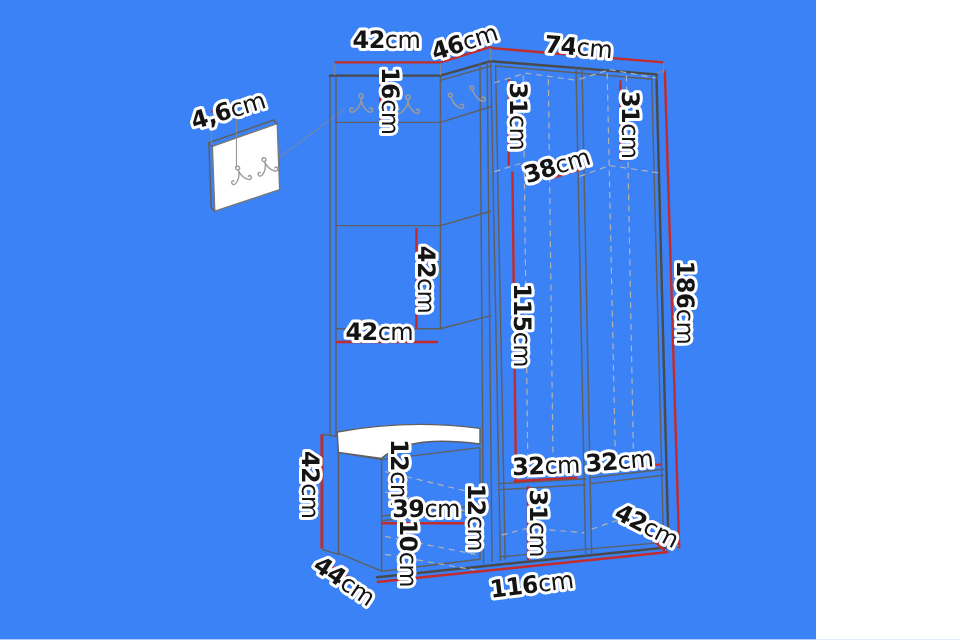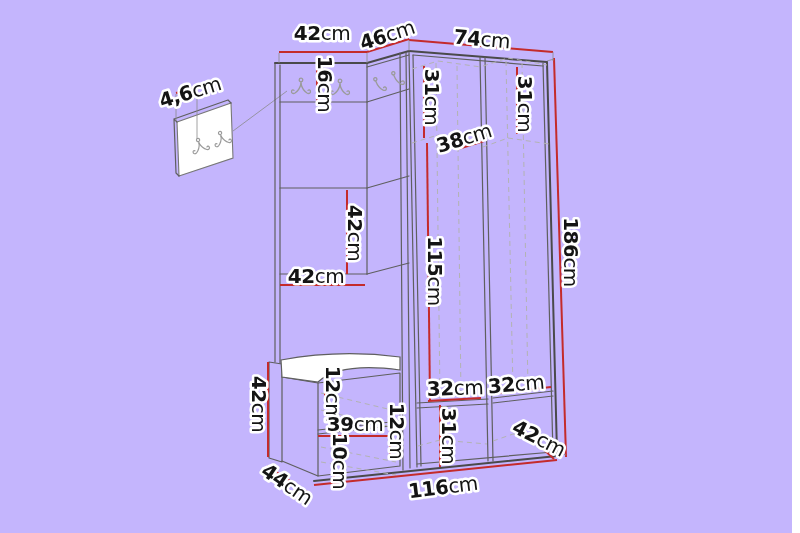--- a/index.html
+++ b/index.html
@@ -1,16 +1,16 @@
 <!DOCTYPE html>
 <html><head>
 <meta charset="utf-8">
 <style>
   html,body{margin:0;padding:0;background:#fff;}
-  .stage{position:relative;width:792px;height:533px;background:#c4b5fd;overflow:hidden;
+  .stage{position:relative;width:680px;height:533px;background:#3b82f6;overflow:hidden;
          font-family:"DejaVu Sans","Liberation Sans",sans-serif;}
   svg{display:block}
   .outline{stroke:#5f5f5f;stroke-width:1.2;fill:none;stroke-linecap:round;}
   .outline-heavy{stroke:#4a4a4a;stroke-width:2;fill:none;stroke-linecap:round;}
   .dashed{stroke:#b3b3b3;stroke-width:1;fill:none;stroke-dasharray:5 4;}
   .dim{stroke:#c42b2b;stroke-width:2;fill:none;}
   .ext{stroke:#8a8a8a;stroke-width:0.8;fill:none;}
   .hook{stroke:#9b9b9b;stroke-width:1.3;fill:none;stroke-linecap:round;}
   .panelface{fill:#ffffff;stroke:#777;stroke-width:1.1;}
   .seat{fill:#ffffff;stroke:#5f5f5f;stroke-width:1.2;}

